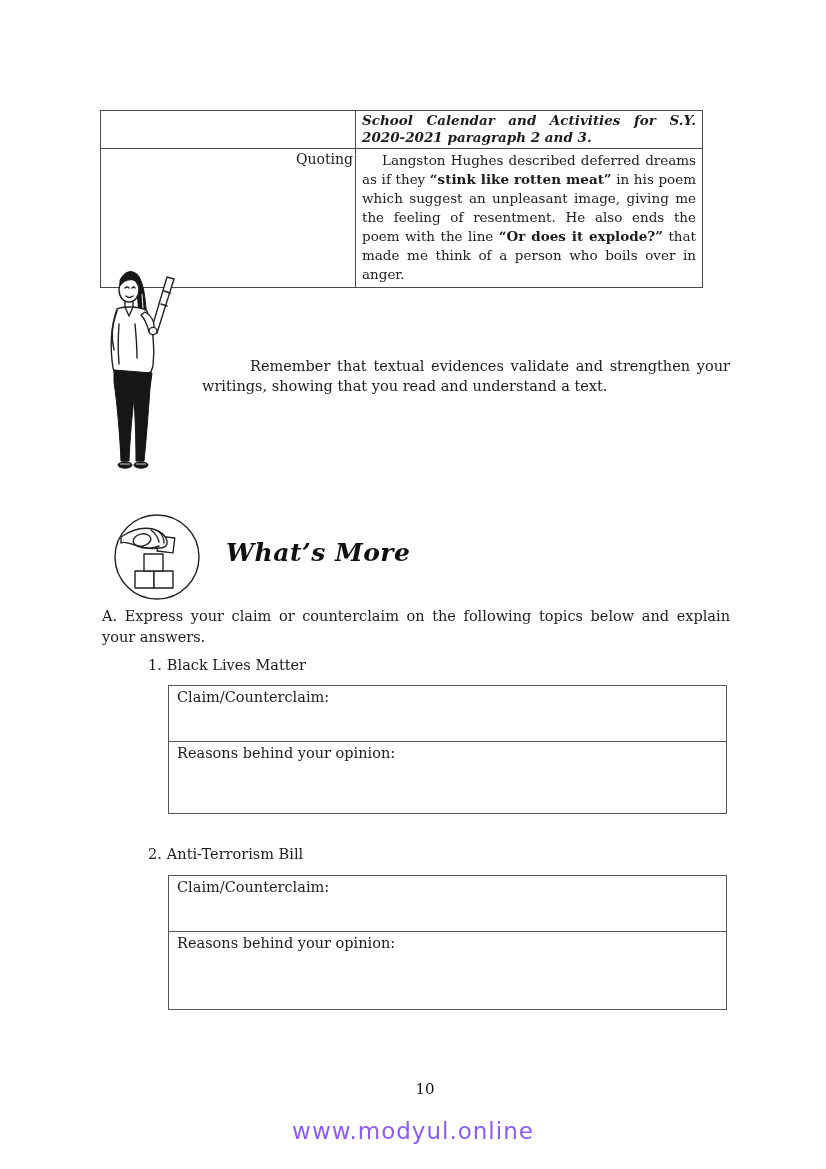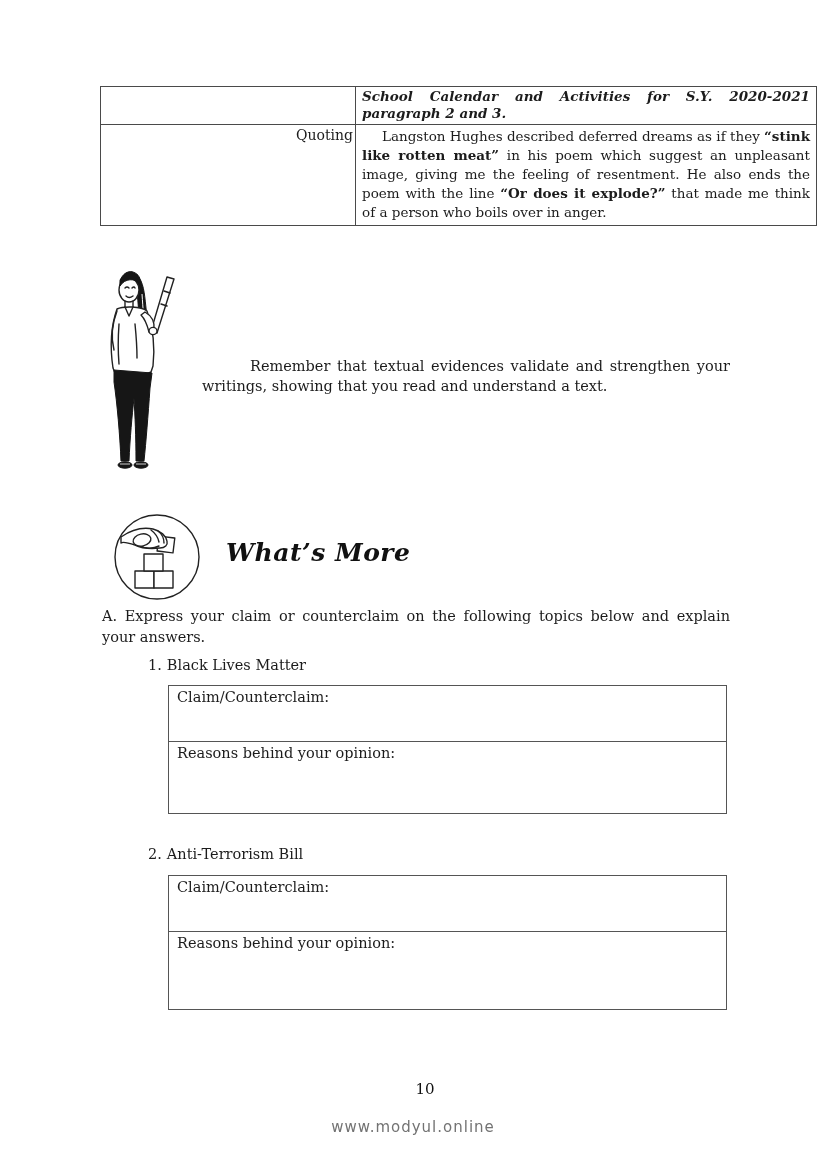--- a/index.html
+++ b/index.html
@@ -11,22 +11,22 @@
     background: #ffffff;
     font-family: "DejaVu Serif", serif;
     color: #1c1c1c;
     overflow: hidden;
   }
 
   
   .quoting-table {
     position: absolute;
     left: 100px;
-    top: 86px;
-    width: 717px;
+    top: 110px;
+    width: 603px;
     border-collapse: collapse;
     table-layout: fixed;
   }
   .quoting-table td {
     border: 1px solid #4a4a4a;
     vertical-align: top;
   }
   .qt-left { width: 252px; text-align: right; }
   .qt-header {
     font-weight: bold;
@@ -143,23 +143,23 @@
     font-size: 15px;
     color: #111111;
   }
   .watermark {
     position: absolute;
     left: 0;
     top: 1118px;
     width: 100%;
     text-align: center;
     font-family: "DejaVu Sans", sans-serif;
-    font-size: 15px;
+    font-size: 23px;
     letter-spacing: 1px;
-    color: #737373;
+    color: #8b5cf6;
   }
 
   svg .ln { fill: none; stroke: #222222; stroke-width: 1.4; stroke-linecap: round; stroke-linejoin: round; }
   svg .wh { fill: #ffffff; stroke: #222222; stroke-width: 1.4; stroke-linejoin: round; }
   svg .bk { fill: #161616; stroke: #161616; stroke-width: 1; stroke-linejoin: round; }
 </style>
 </head>
 <body>
 
 <div class="page">

